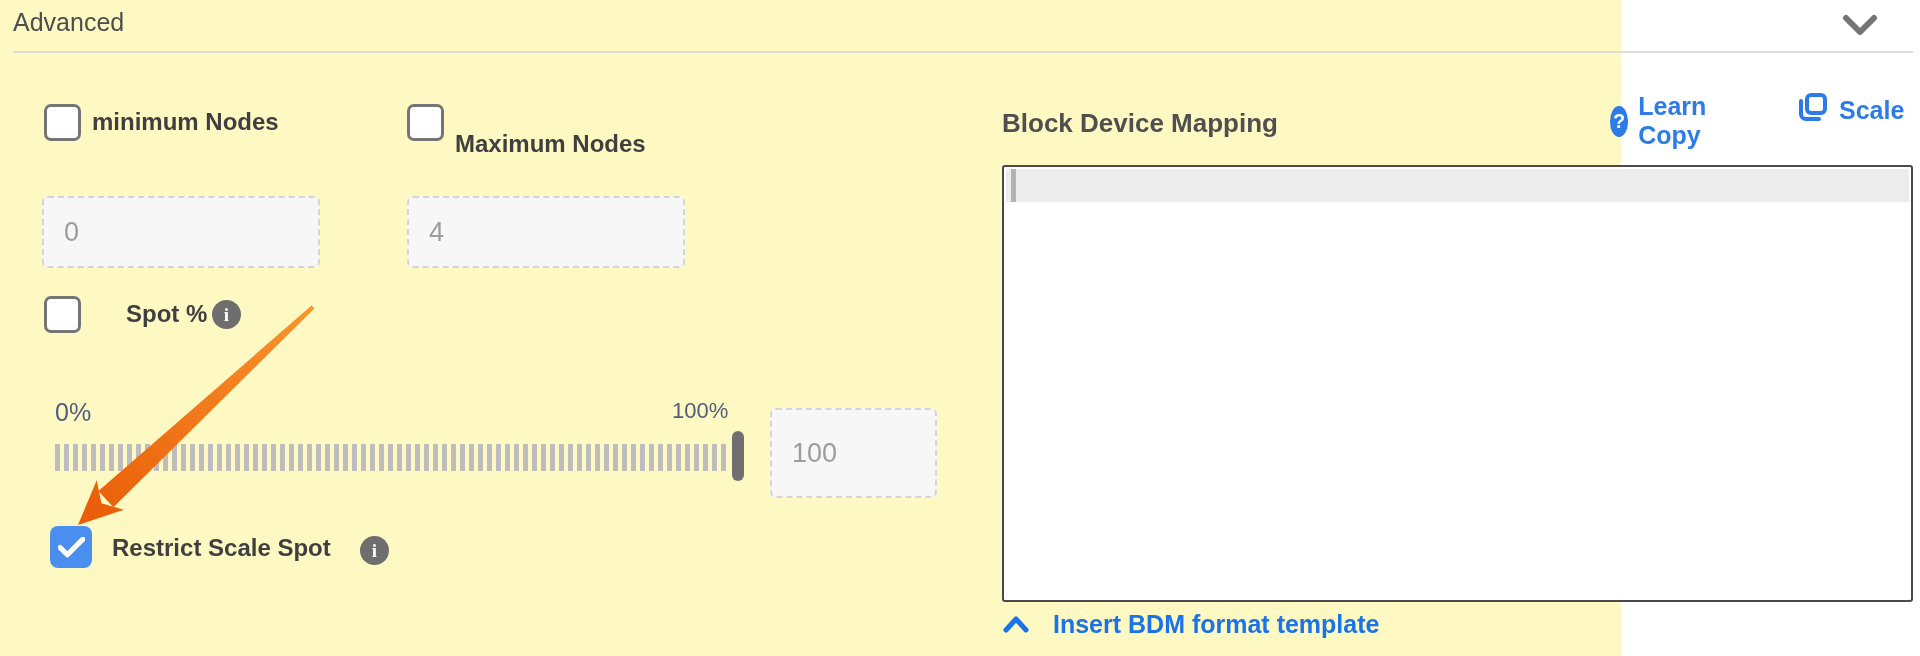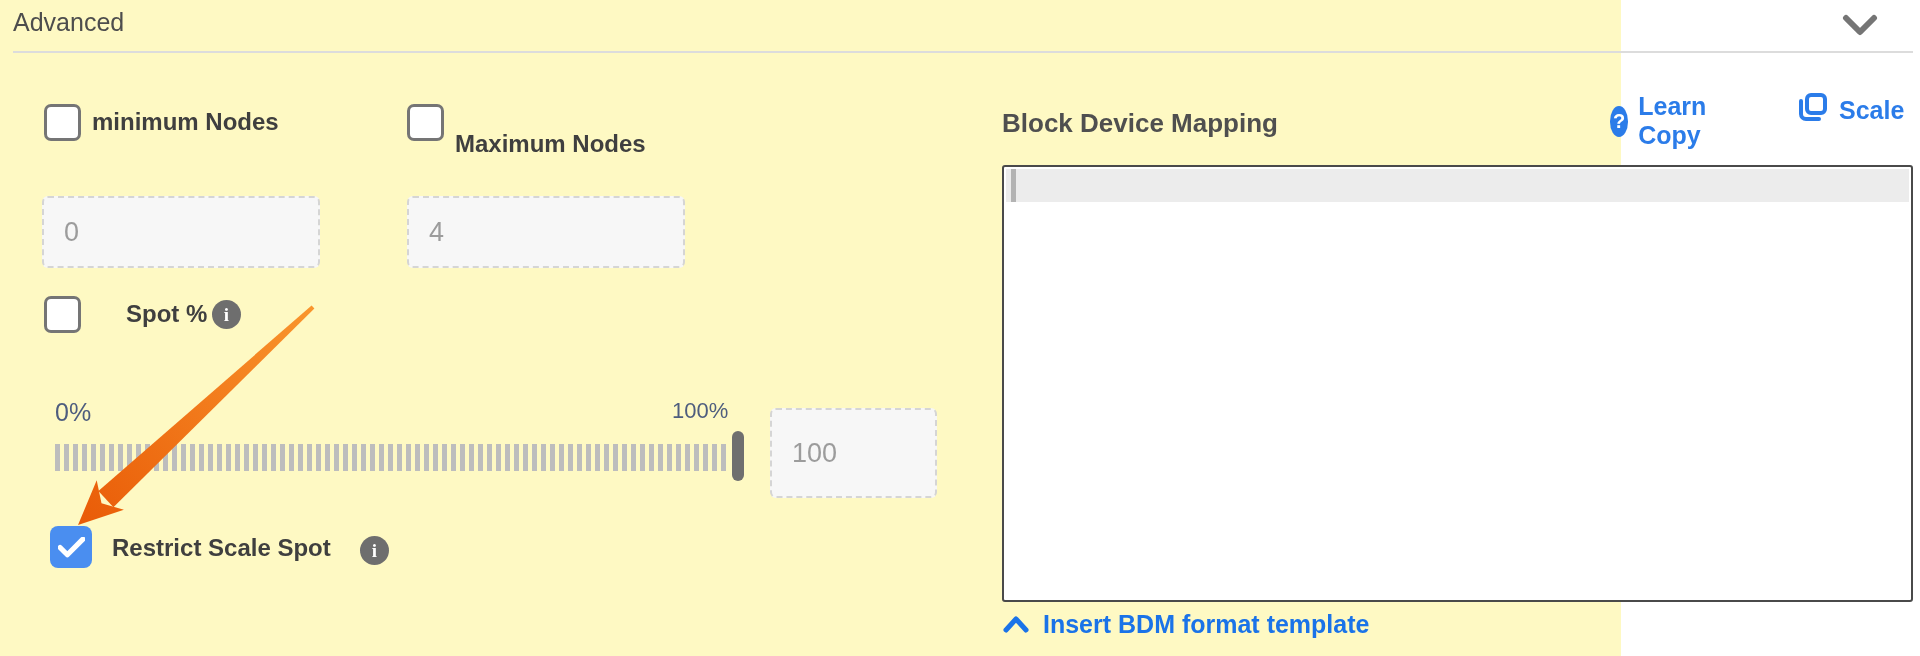--- a/index.html
+++ b/index.html
@@ -43,21 +43,21 @@
   
   .bdm-title { position:absolute; left:1002px; top:108px; font-size:26px; font-weight:600; color:#4f4f4f; }
   .link { position:absolute; display:flex; align-items:center; gap:10px; color:#2b7ce9;
     font-size:25px; font-weight:600; cursor:pointer; text-decoration:none; }
   .q-circle { width:31px; height:31px; border-radius:50%; background:#2b7ce9; color:#fff;
     display:flex; align-items:center; justify-content:center; font-size:20px; font-weight:700; }
   .bdm-editor { position:absolute; left:1002px; top:165px; width:911px; height:437px;
     border:2px solid #4a4a4a; border-radius:3px; background:#fff; cursor:text; }
   .editor-activeline { position:absolute; left:2px; top:2px; width:903px; height:33px; background:#ececec; }
   .editor-cursor { position:absolute; left:7px; top:2px; width:5px; height:33px; background:#b3b3b3; }
-  .insert-link { left:1003px; top:610px; gap:14px; color:#1a73e8;text-align:right; }
+  .insert-link { left:1003px; top:610px; gap:24px; color:#1a73e8;text-align:right; }
 
   .annotation-arrow { position:absolute; left:55px; top:293px; width:335px; height:250px;
     pointer-events:none; }
 </style>
 </head>
 <body>
 
 <div class="stage">
 
   <div class="adv-title">Advanced</div>

